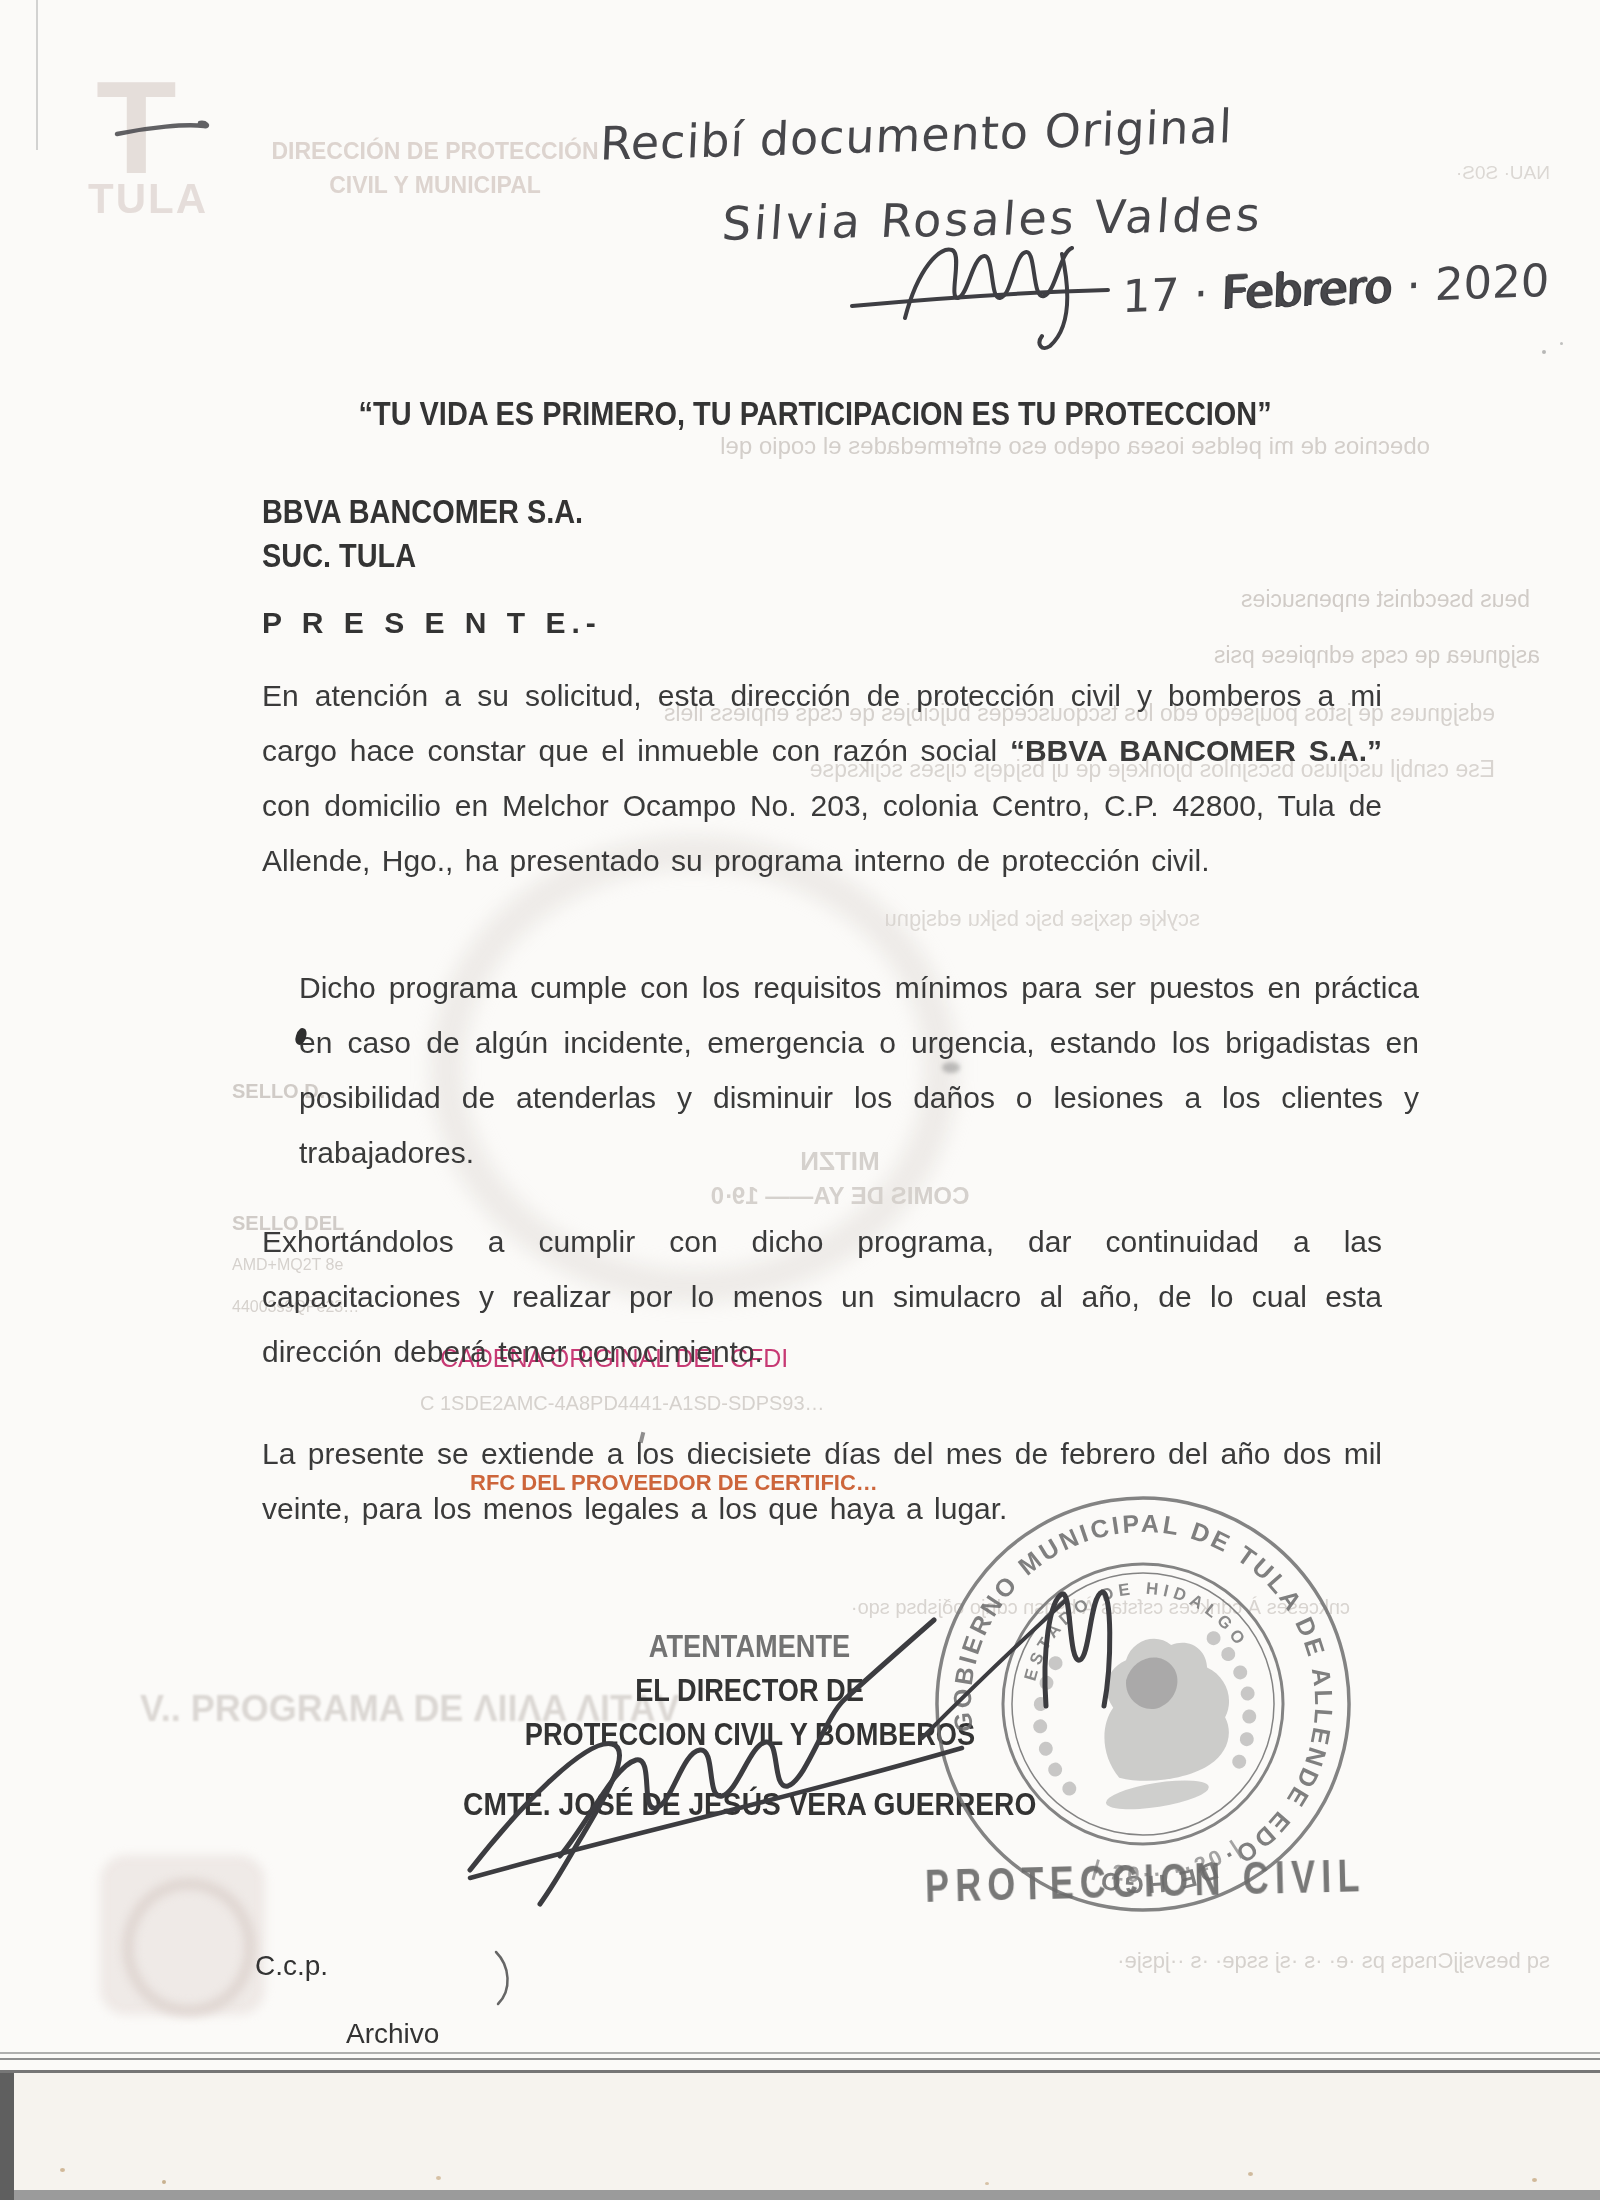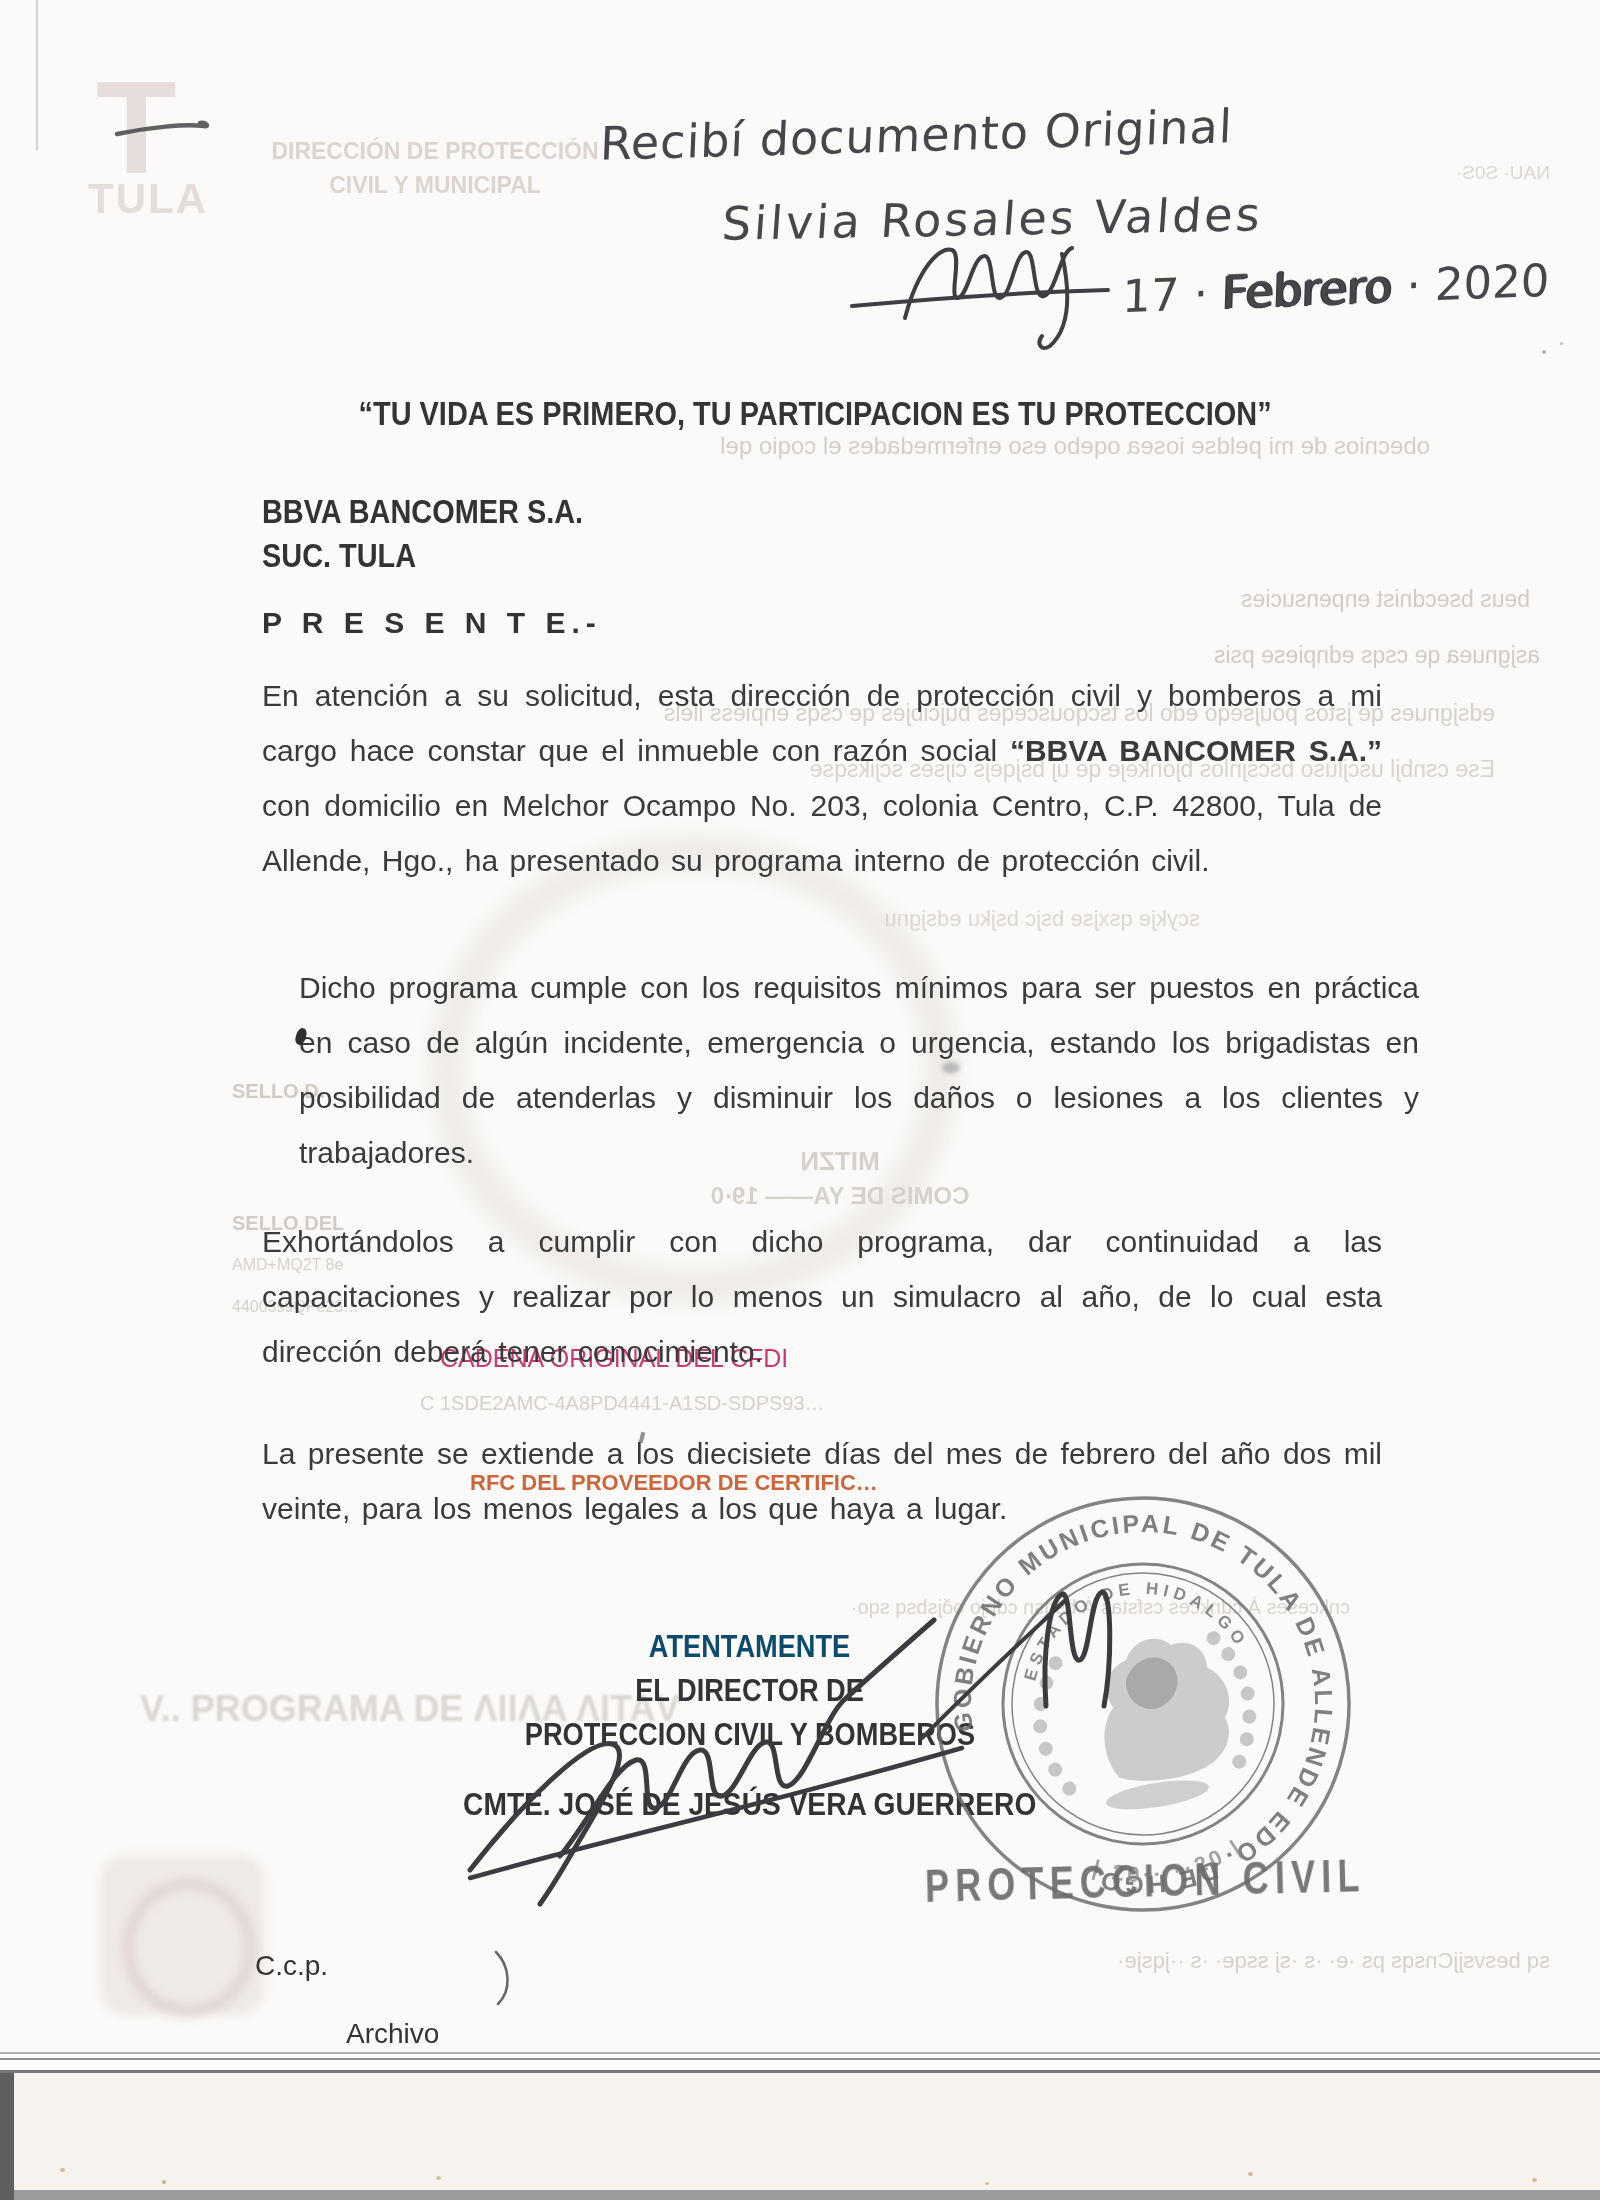--- a/index.html
+++ b/index.html
@@ -104,21 +104,21 @@
   <div class="abs para" style="top:1214px;">Exhortándolos a cumplir con dicho programa, dar continuidad a las capacitaciones y realizar por lo menos un simulacro al año, de lo cual esta dirección deberá tener conocimiento.</div>
 
   <div class="abs para" style="top:1426px;">La presente se extiende a los diecisiete días del mes de febrero del año dos mil veinte, para los menos legales a los que haya a lugar.</div>
 
   <div class="abs" style="left:296px;top:1028px;width:10px;height:17px;background:#2e2e2e;border-radius:45%;transform:rotate(18deg);"></div>
   <div class="abs" style="left:942px;top:1062px;width:18px;height:11px;background:rgba(120,120,120,.45);border-radius:50%;filter:blur(2px);"></div>
   <div class="abs" style="left:640px;top:1432px;width:4px;height:11px;background:#555;transform:rotate(14deg);opacity:.65;"></div>
   <div class="speck" style="left:1542px;top:350px;width:4px;height:4px;background:#8a8a8a;opacity:.6;"></div>
   <div class="speck" style="left:1560px;top:342px;width:3px;height:3px;background:#9a9a9a;opacity:.6;"></div>
 
-  <div class="abs typed b center" style="left:300px;top:1628px;width:900px;font-size:32px;color:#0c4a6e;">
+  <div class="abs typed b center" style="left:300px;top:1628px;width:900px;font-size:32px;color:#737373;">
     <span class="cxc">ATENTAMENTE</span>
   </div>
   <div class="abs typed b center" style="left:300px;top:1672px;width:900px;font-size:32px;color:#333;">
     <span class="cxc">EL DIRECTOR DE</span>
   </div>
   <div class="abs typed b center" style="left:300px;top:1716px;width:900px;font-size:32px;color:#333;">
     <span class="cxc">PROTECCION CIVIL Y BOMBEROS</span>
   </div>
 
   <div class="abs typed b center" style="left:280px;top:1786px;width:940px;font-size:32px;color:#333;">

